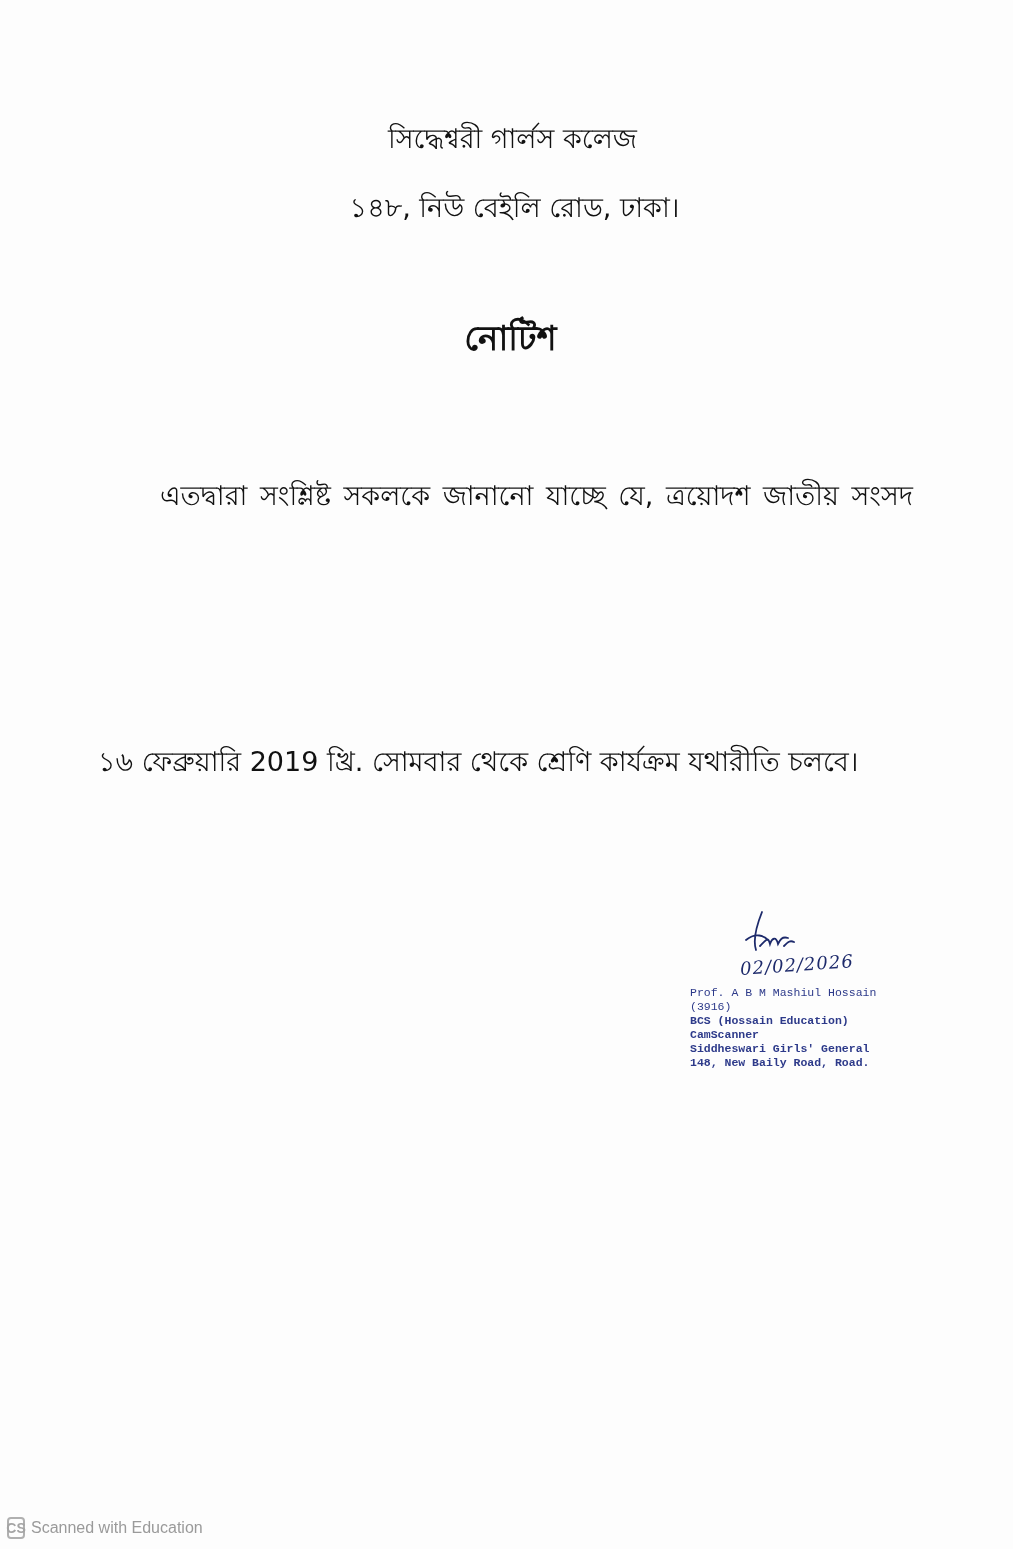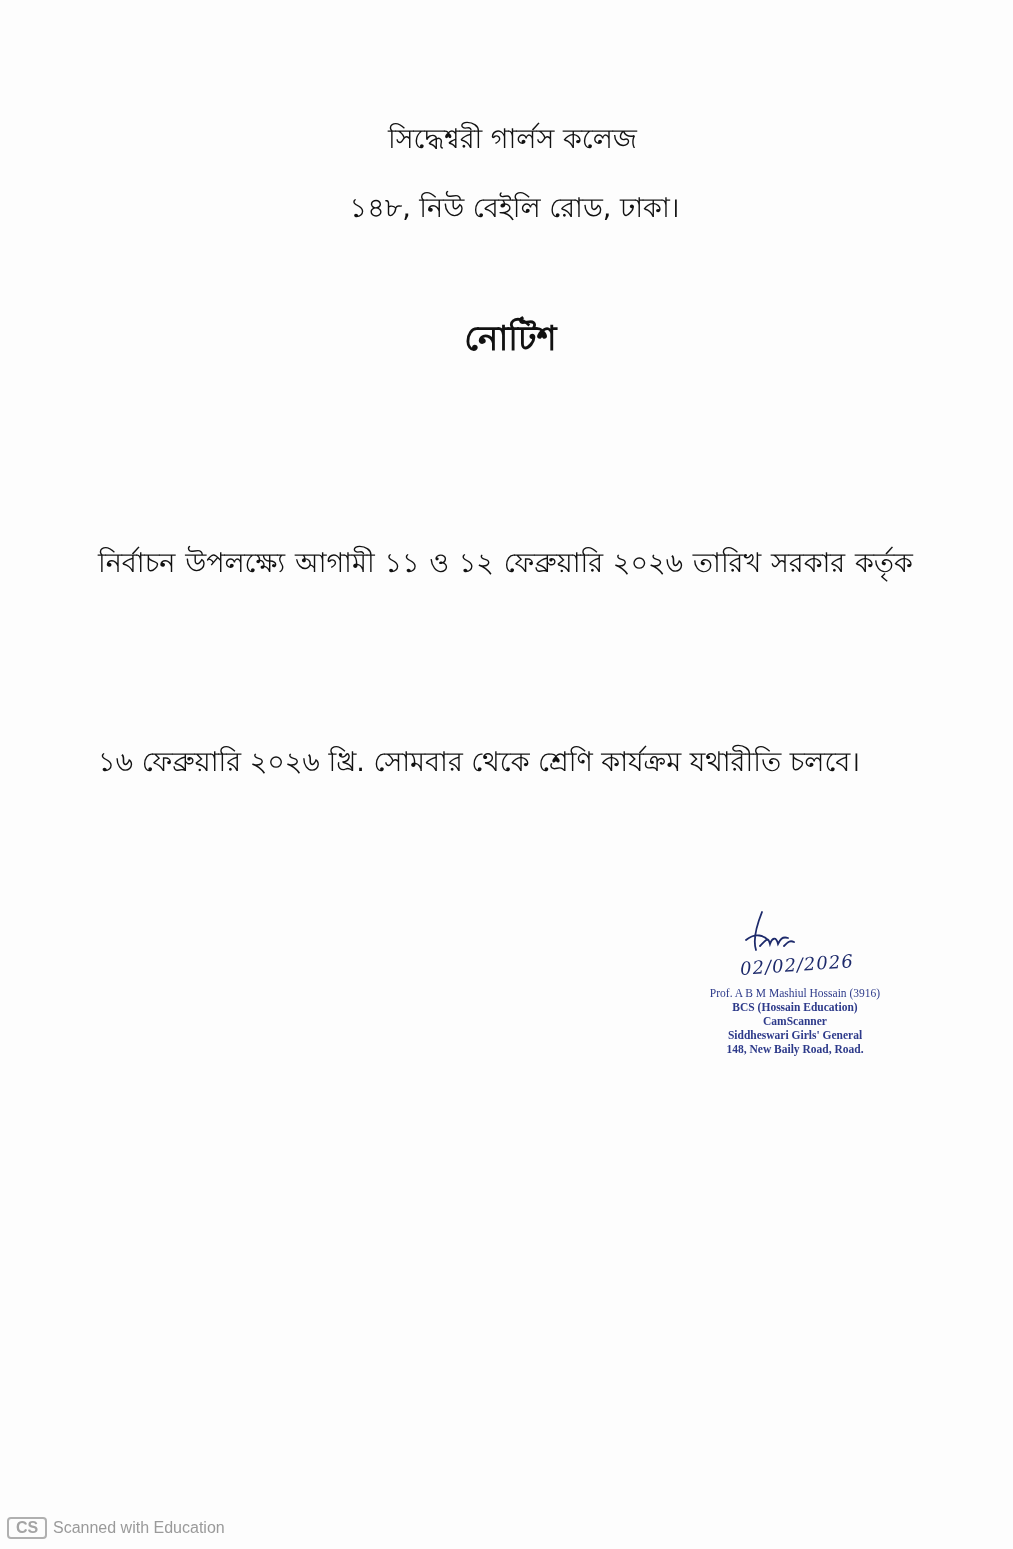--- a/index.html
+++ b/index.html
@@ -18,42 +18,42 @@
     #line-0 { top: 478px; }
     #line-1 { top: 545px; }
     #line-2 { top: 612px; }
     #line-3 { top: 677px; }
     #line-4 { top: 744px; }
 
     .signature-block { position: absolute; left: 690px; top: 910px; width: 210px; }
     .sig-scribble { position: absolute; left: 48px; top: 0; width: 60px; height: 44px; }
     .sig-date { position: absolute; left: 50px; top: 44px; font-family: "DejaVu Serif", serif; font-style: italic;
                 font-size: 18px; color: #1d2a6b; letter-spacing: 1px; transform: rotate(-4deg); }
-    .sig-stamp { position: absolute; left: 0; top: 76px; width: 210px; text-align: center;
-                 font-family: Liberation Serif, serif; font-size: 11.5px; line-height: 14px; color: #2d3a8a; }
+    .sig-stamp { position: absolute; left: 0; top: 76px; width: 210px; 
+                 font-family: Liberation Mono, monospace; font-size: 11.5px; line-height: 14px; color: #2d3a8a; }
     .sig-stamp .bold { font-weight: bold; }
 
     .camscanner { position: absolute; left: 7px; top: 1517px; display: flex; align-items: center; gap: 6px;
                   font-family: "Liberation Sans", sans-serif; font-size: 16px; color: #9a9a9a; }
-    .cs-logo { width: 40px; height: 22px; border: 2px solid #b0b0b0; border-radius: 4px; display: flex;
-               align-items: center; justify-content: center; font-weight: bold; font-size: 16px; color: #a4a4a4;
+    .cs-logo { width: 18px; height: 22px; border: 2px solid #b0b0b0; border-radius: 4px; display: flex;
+               align-items: center; justify-content: center; font-weight: bold; font-size: 14px; color: #a4a4a4;
                box-sizing: border-box; }
   </style>
 </head>
 <body>
 
 <div class="page">
 
   <div class="header-line" id="college-name">সিদ্ধেশ্বরী গার্লস কলেজ</div>
   <div class="header-line" id="college-address">১৪৮, নিউ বেইলি রোড, ঢাকা।</div>
 
   <div id="notice-title">নোটিশ</div>
 
-  <div class="body-line" id="line-1">নির্বাচন উপলক্ষ্যে আগামী ১১ ও ১২ ফেব্রুয়ারি ২০২৬ তারিখ সরকার কর্তৃক</div>
-  <div class="body-line last" id="line-4">১৬ ফেব্রুয়ারি ২০২৬ খ্রি. সোমবার থেকে শ্রেণি কার্যক্রম যথারীতি চলবে।</div>
+  <div class="body-line indent" id="line-0">এতদ্বারা সংশ্লিষ্ট সকলকে জানানো যাচ্ছে যে,  ত্রয়োদশ জাতীয় সংসদ</div>
+  <div class="body-line last" id="line-4">১৬ ফেব্রুয়ারি 2019 খ্রি. সোমবার থেকে শ্রেণি কার্যক্রম যথারীতি চলবে।</div>
 
   <div class="signature-block">
     <svg class="sig-scribble" viewBox="0 0 60 44">
       <path d="M18 40 C14 28, 20 12, 24 2 M8 30 C18 22, 26 26, 30 30 M22 36 C28 30, 30 26, 32 34 C34 28, 38 26, 40 34 C42 30, 44 26, 50 28 M46 36 C50 32, 52 30, 56 32" fill="none" stroke="#1d2a6b" stroke-width="1.8" stroke-linecap="round"></path>
     </svg>
     <div class="sig-date">02/02/2026</div>
     <div class="sig-stamp">
       <div>Prof. A B M Mashiul Hossain (3916)</div>
       <div class="bold">BCS (Hossain Education)</div>
       <div class="bold">CamScanner</div>

